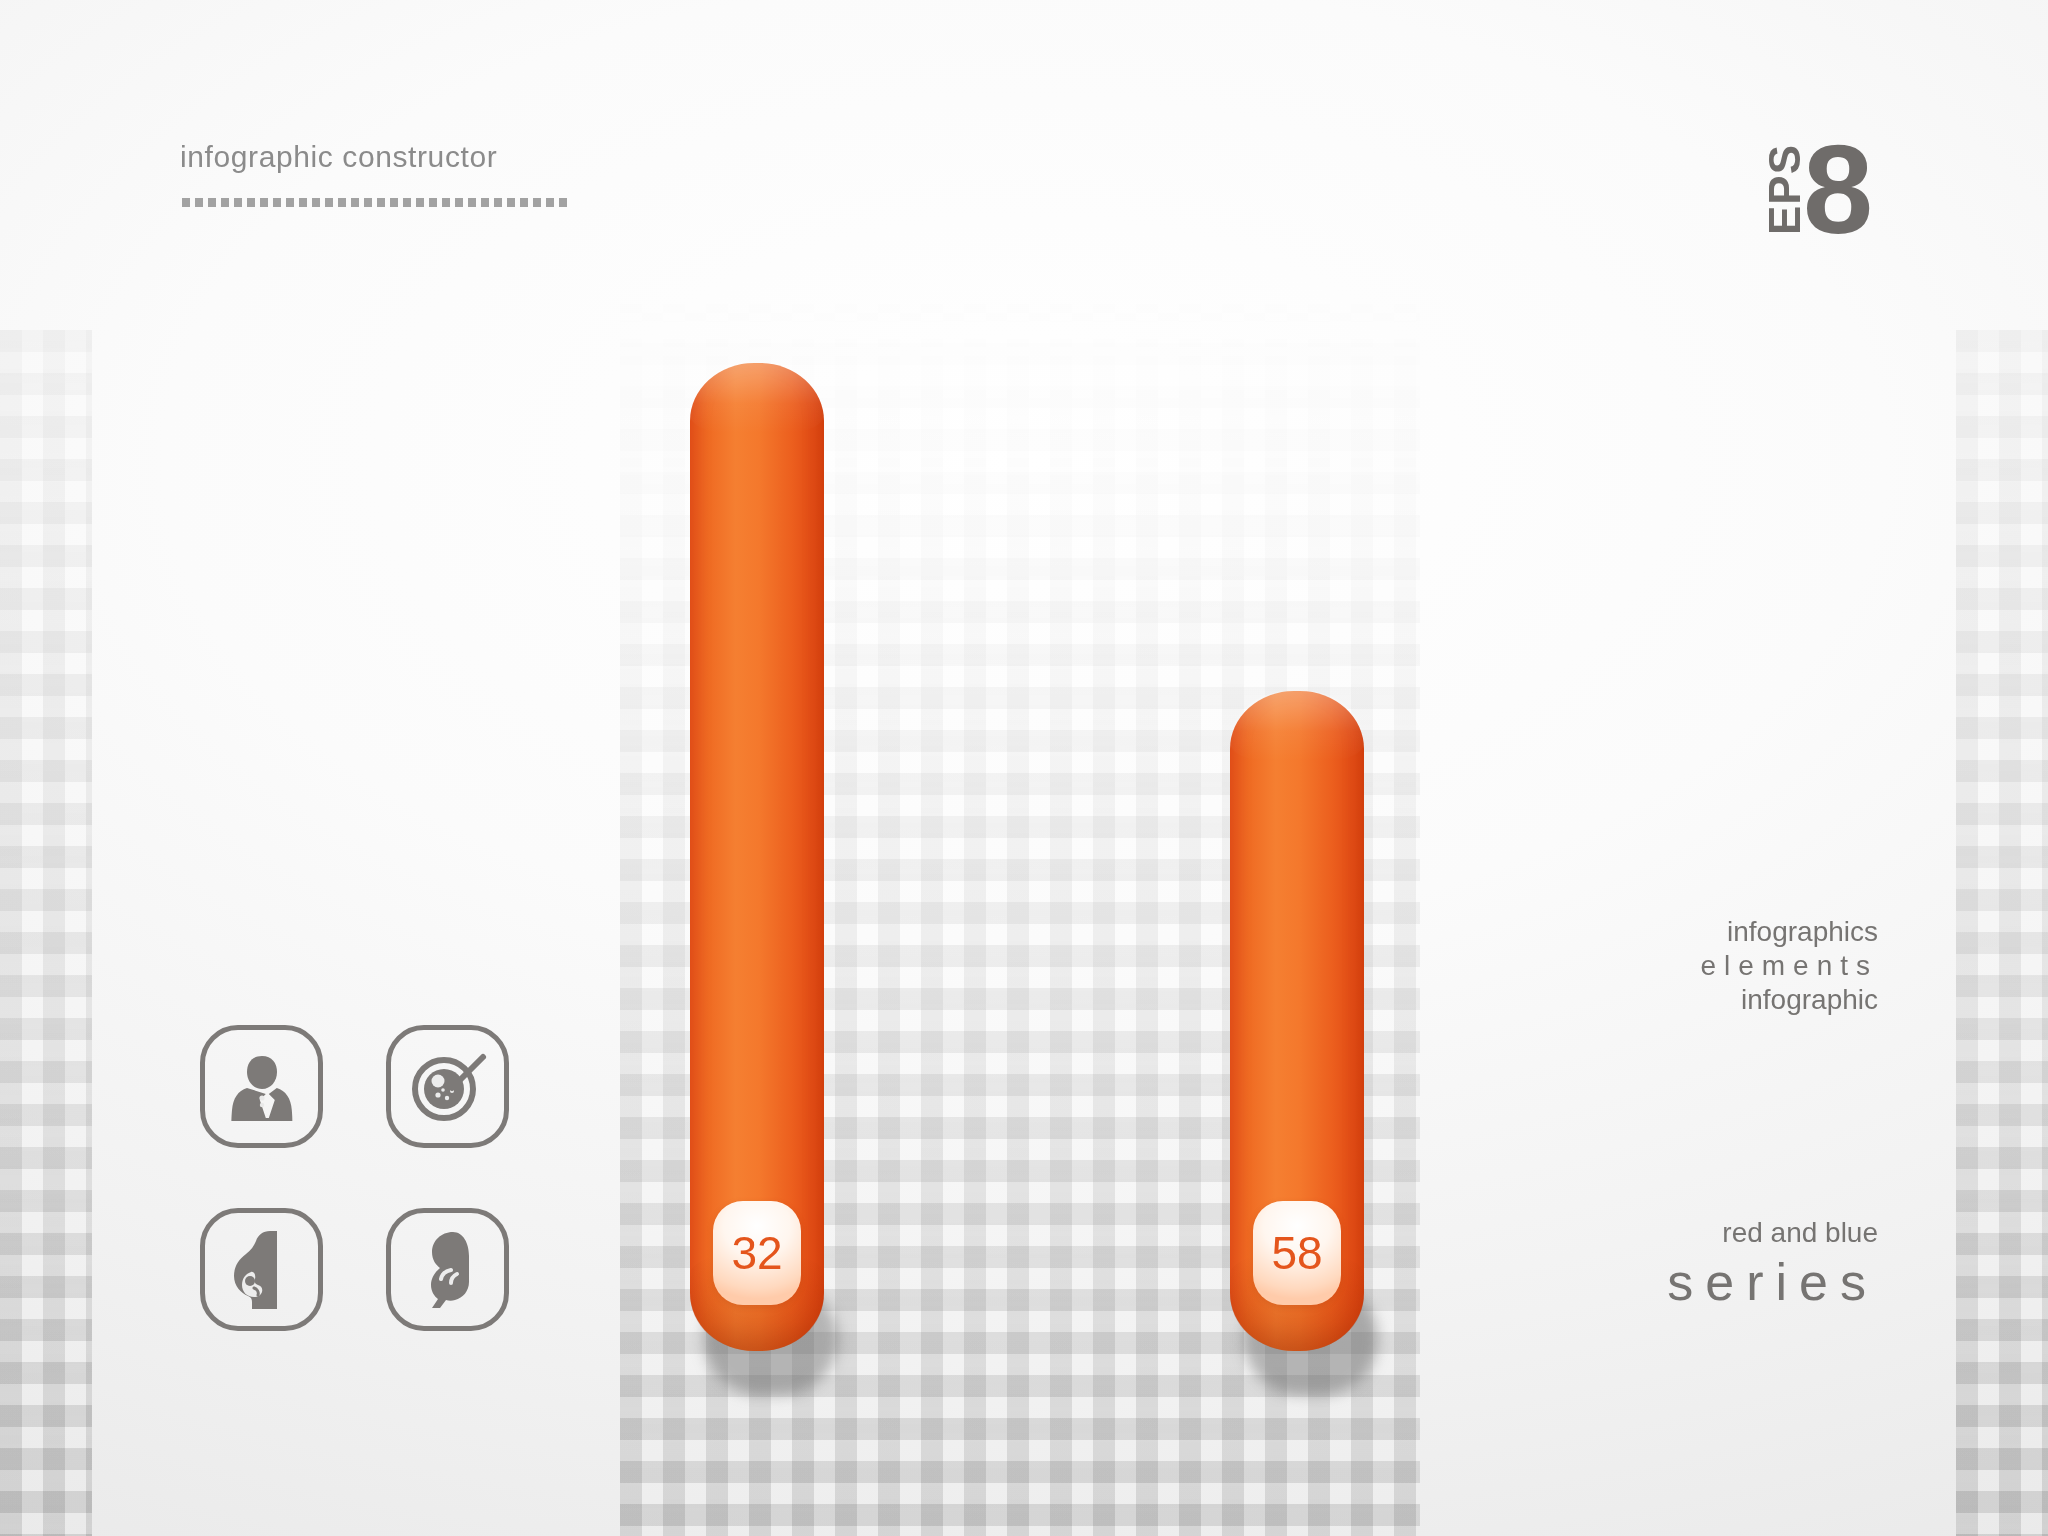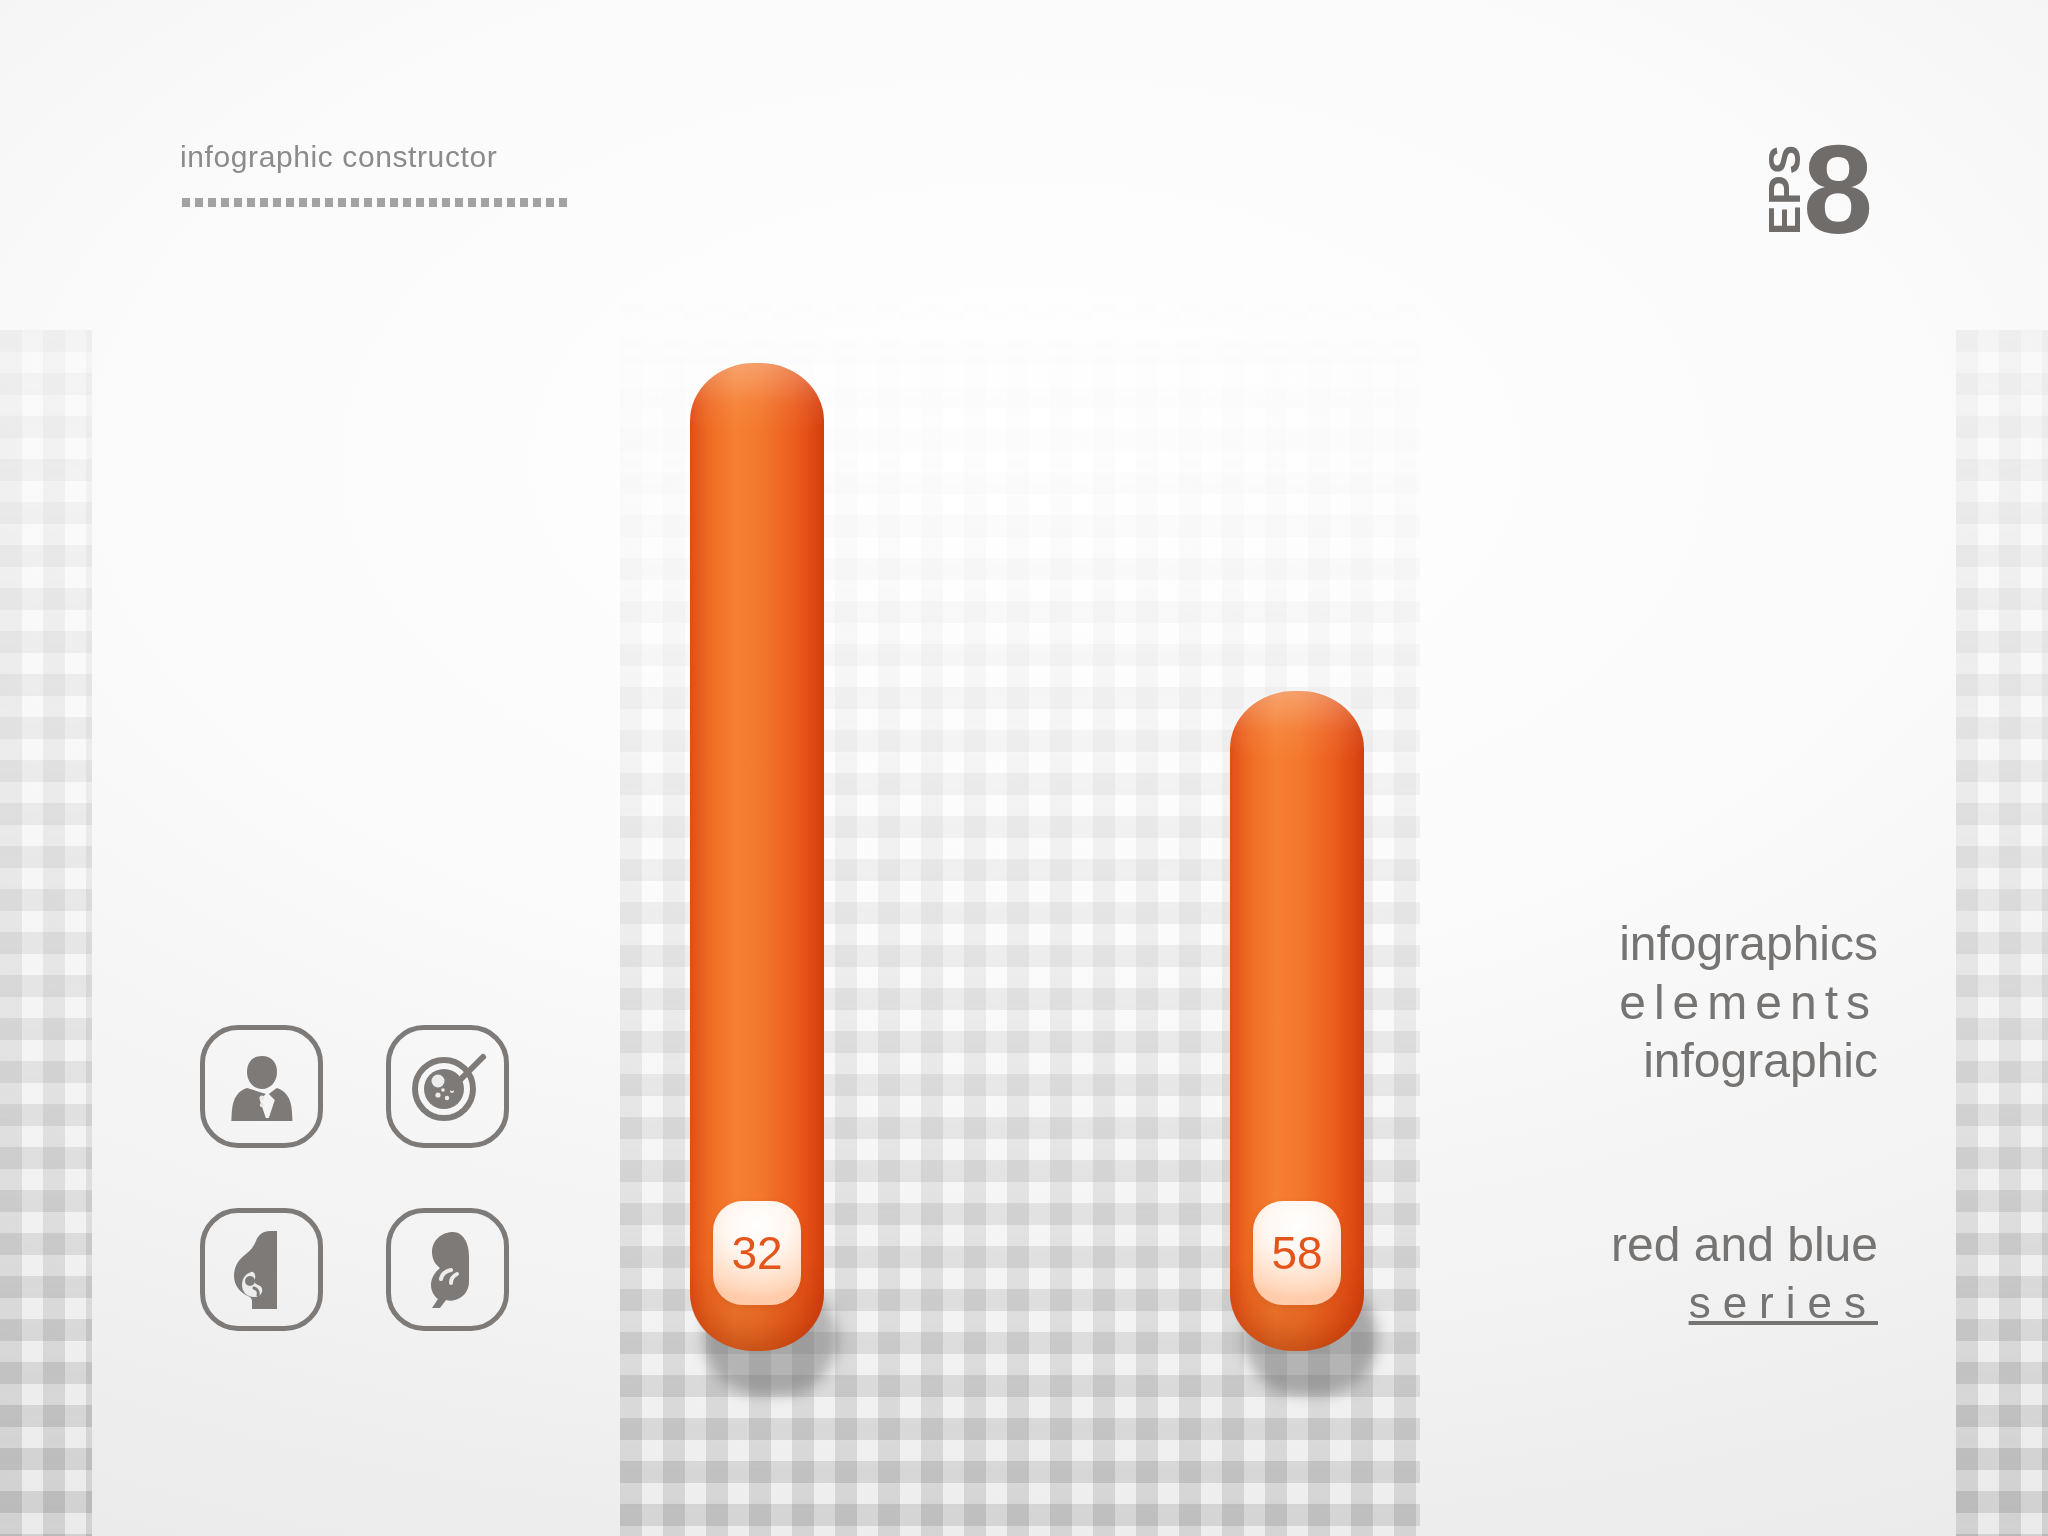--- a/index.html
+++ b/index.html
@@ -91,23 +91,23 @@
   
   .side-block {
     position: absolute;
     right: 170px;
     text-align: right;
     color: #767472;
   }
   .side-block.upper { top: 915px; }
   .side-block.lower { top: 1168px; margin-top: 48px; }
 
-  .side-line      { font-size: 48px; line-height: 1.22; white-space: nowrap; }
+  .side-line      { font-size: 28px; line-height: 1.22; white-space: nowrap; }
   .side-line.wide { letter-spacing: 8px; }
-  .side-line.big  { font-size: 44px; letter-spacing: 12px; line-height: 1.25; text-decoration: underline; }
+  .side-line.big  { font-size: 52px; letter-spacing: 12px; line-height: 1.25; }
 
   
   .icon-grid {
     position: absolute;
     left: 200px;
     top: 1025px;
     display: grid;
     grid-template-columns: 123px 123px;
     grid-template-rows: 123px 123px;
     gap: 60px 63px;

